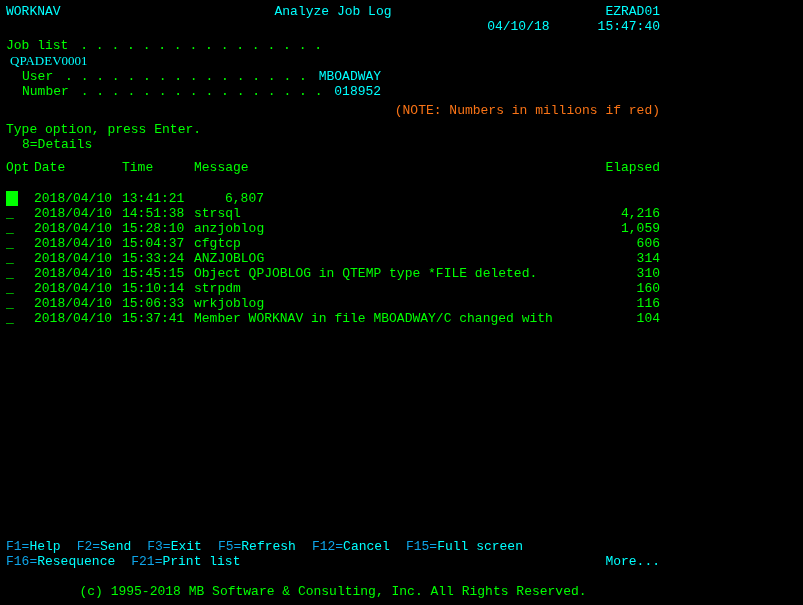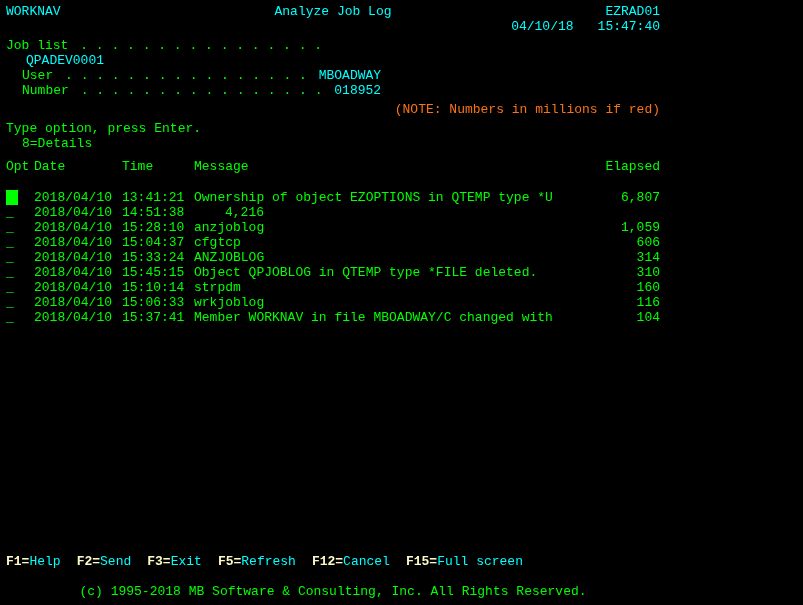--- a/index.html
+++ b/index.html
@@ -24,20 +24,21 @@
     }
     .header-row {
       display: flex;
       justify-content: space-between;
       margin-bottom: 0;
     }
     .datetime-row {
       display: flex;
       justify-content: flex-end;
       margin-bottom: 4px;
+      gap: 32px;
     }
     .job-info {
       margin-bottom: 4px;
     }
     .job-info-line {
       display: flex;
       margin-bottom: 0;
     }
     .note-line {
       text-align: right;
@@ -83,21 +84,21 @@
     }
     .copyright {
       position: absolute;
       bottom: 6px;
       left: 6px;
       right: 6px;
       text-align: center;
       color: #00ff00;
     }
     .cyan { color: #00ffff; }
-    .white { color: #fef9c3; font-weight: bold; }
+    .white { color: #0ea5e9; }
     .underscore-input {
       background: transparent;
       border: none;
       border-bottom: 1px solid #00ff00;
       color: #00ff00;
       font-family: 'Courier New', Courier, monospace;
       font-size: 13px;
       width: 16px;
       outline: none;
     }
@@ -108,29 +109,29 @@
 <div class="screen">
 
   <div class="header-row">
     <span class="cyan">WORKNAV</span>
     <span class="cyan">Analyze Job Log</span>
     <span class="cyan">EZRAD01</span>
   </div>
 
   <div class="datetime-row">
     <span class="cyan">04/10/18</span>
-    <span class="cyan" style="margin-left:24px;">15:47:40</span>
+    <span class="cyan" style="margin-left:16px;">15:47:40</span>
   </div>
 
   <div class="job-info">
     <div class="job-info-line">
       <span style="width:380px;">
         <span>Job list</span>
         <span style="margin-left:4px;">. . . . . . . . . . . . . . . .</span>
-        <span style="margin-left:20px;" class="cyan">QPADEV0001</span>
+        <span style="margin-left:4px;font-family:Liberation Serif, serif;" class="cyan">QPADEV0001</span>
       </span>
     </div>
     <div class="job-info-line">
       <span style="width:380px; padding-left:16px;">
         <span>User</span>
         <span style="margin-left:4px;">. . . . . . . . . . . . . . . .</span>
         <span style="margin-left:4px;" class="cyan">MBOADWAY</span>
       </span>
     </div>
     <div class="job-info-line">
@@ -153,27 +154,27 @@
     <span class="col-time">Time</span>
     <span class="col-message">Message</span>
     <span class="col-elapsed">Elapsed</span>
   </div>
 
   <div id="table-body">
   <div class="table-row">
         <span class="col-opt"><input type="text" class="underscore-input" style="background: rgb(0, 255, 0); color: rgb(0, 0, 0); width: 12px; border: none; font-family: &quot;Courier New&quot;, monospace; font-size: 13px;"></span>
         <span class="col-date">2018/04/10</span>
         <span class="col-time">13:41:21</span>
-        <span class="col-message">Ownership of object EZOPTIONS in QTEMP type *U</span>
         <span class="col-elapsed">6,807</span>
       </div>
       <div class="table-row">
         <span class="col-opt">_</span>
         <span class="col-date">2018/04/10</span>
         <span class="col-time">14:51:38</span>
+        <span class="col-message">strsql</span>
         <span class="col-elapsed">4,216</span>
       </div>
       <div class="table-row">
         <span class="col-opt">_</span>
         <span class="col-date">2018/04/10</span>
         <span class="col-time">15:28:10</span>
         <span class="col-message">anzjoblog</span>
         <span class="col-elapsed">1,059</span>
       </div>
       <div class="table-row">
@@ -222,17 +223,21 @@
 
   <div class="function-keys">
     <div class="fkey-row" id="fkey-row1">
         <span><span class="white">F1=</span><span class="cyan">Help</span></span>  
         <span><span class="white">F2=</span><span class="cyan">Send</span></span>  
         <span><span class="white">F3=</span><span class="cyan">Exit</span></span>  
         <span><span class="white">F5=</span><span class="cyan">Refresh</span></span>  
         <span><span class="white">F12=</span><span class="cyan">Cancel</span></span>  
         <span><span class="white">F15=</span><span class="cyan">Full screen</span></span>  
       </div>
+    <div class="fkey-row" style="position:relative;">
+      <span id="fkey-row2-content"><span style="margin-right: 16px;"><span class="white">F16=</span><span class="cyan">Resequence</span></span><span style="margin-right: 16px;"><span class="white">F21=</span><span class="cyan">Print list</span></span></span>
+      <span class="cyan fkey-more" style="position:absolute; right:0;">More...</span>
+    </div>
   </div>
 
   <div class="copyright">(c) 1995-2018 MB Software &amp; Consulting, Inc.  All Rights Reserved.</div>
 
 </div>
 
 </body></html>

